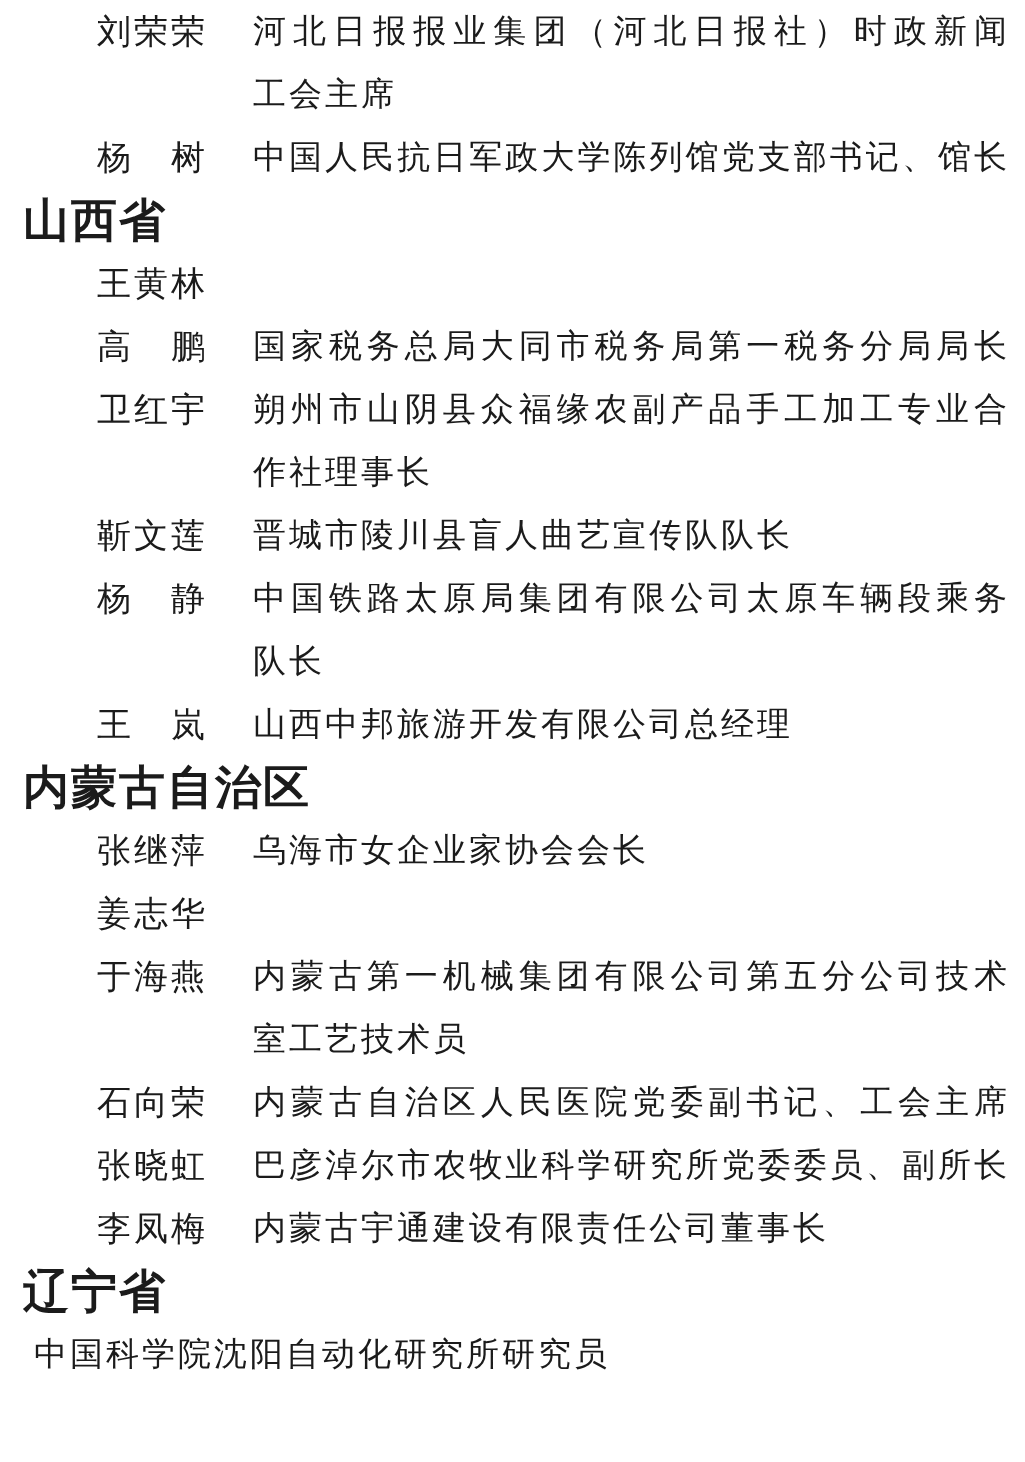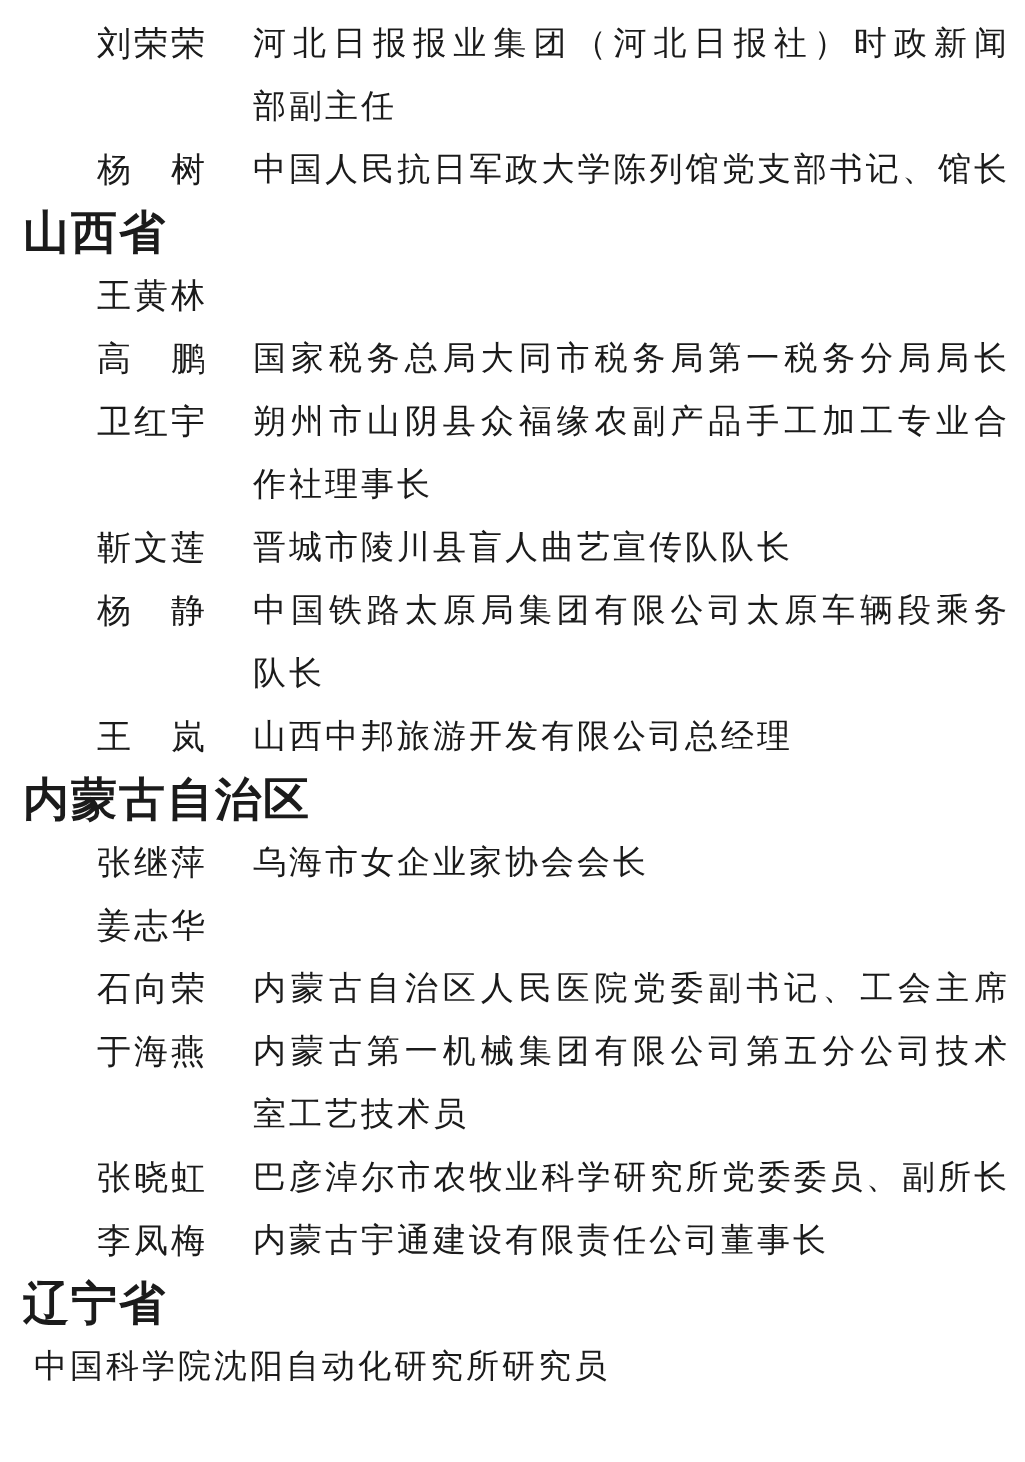--- a/index.html
+++ b/index.html
@@ -9,21 +9,21 @@
   body {
     width: 1025px;
     height: 1462px;
     background: #ffffff;
     overflow: hidden;
   }
   .page {
     box-sizing: border-box;
     width: 1025px;
     height: 1462px;
-    padding-top: 12px;
+    padding-top: 0;
     font-family: "Liberation Serif", "DejaVu Serif", serif;
   }
   .heading {
     font-family: "Liberation Sans", "DejaVu Sans", sans-serif;
     font-weight: bold;
     font-size: 46px;
     line-height: 63px;
     margin-left: 23px;
     letter-spacing: 2px;
     white-space: nowrap;
@@ -60,21 +60,21 @@
 </style>
 </head>
 <body>
 
 <div class="page" style="background: rgb(255, 255, 255); color: rgb(27, 27, 27);">
     <div class="section">
       <div class="entry">
         <div class="name">刘荣荣</div>
         <div class="titles">
           <div class="tline fill">河北日报报业集团（河北日报社）时政新闻</div>
-          <div class="tline">部副主任</div>
+          <div class="tline">工会主席</div>
         </div>
       </div>
       <div class="entry">
         <div class="name">杨　树</div>
         <div class="titles">
           <div class="tline fill">中国人民抗日军政大学陈列馆党支部书记、馆长</div>
         </div>
       </div>
     </div>
     <div class="section">
@@ -120,30 +120,30 @@
       <div class="entry">
         <div class="name">张继萍</div>
         <div class="titles">
           <div class="tline">乌海市女企业家协会会长</div>
         </div>
       </div>
       <div class="entry">
         <div class="name">姜志华</div>
       </div>
       <div class="entry">
-        <div class="name">石向荣</div>
-        <div class="titles">
-          <div class="tline fill">内蒙古自治区人民医院党委副书记、工会主席</div>
-        </div>
-      </div>
-      <div class="entry">
         <div class="name">于海燕</div>
         <div class="titles">
           <div class="tline fill">内蒙古第一机械集团有限公司第五分公司技术</div>
           <div class="tline">室工艺技术员</div>
+        </div>
+      </div>
+      <div class="entry">
+        <div class="name">石向荣</div>
+        <div class="titles">
+          <div class="tline fill">内蒙古自治区人民医院党委副书记、工会主席</div>
         </div>
       </div>
       <div class="entry">
         <div class="name">张晓虹</div>
         <div class="titles">
           <div class="tline fill">巴彦淖尔市农牧业科学研究所党委委员、副所长</div>
         </div>
       </div>
       <div class="entry">
         <div class="name">李凤梅</div>

